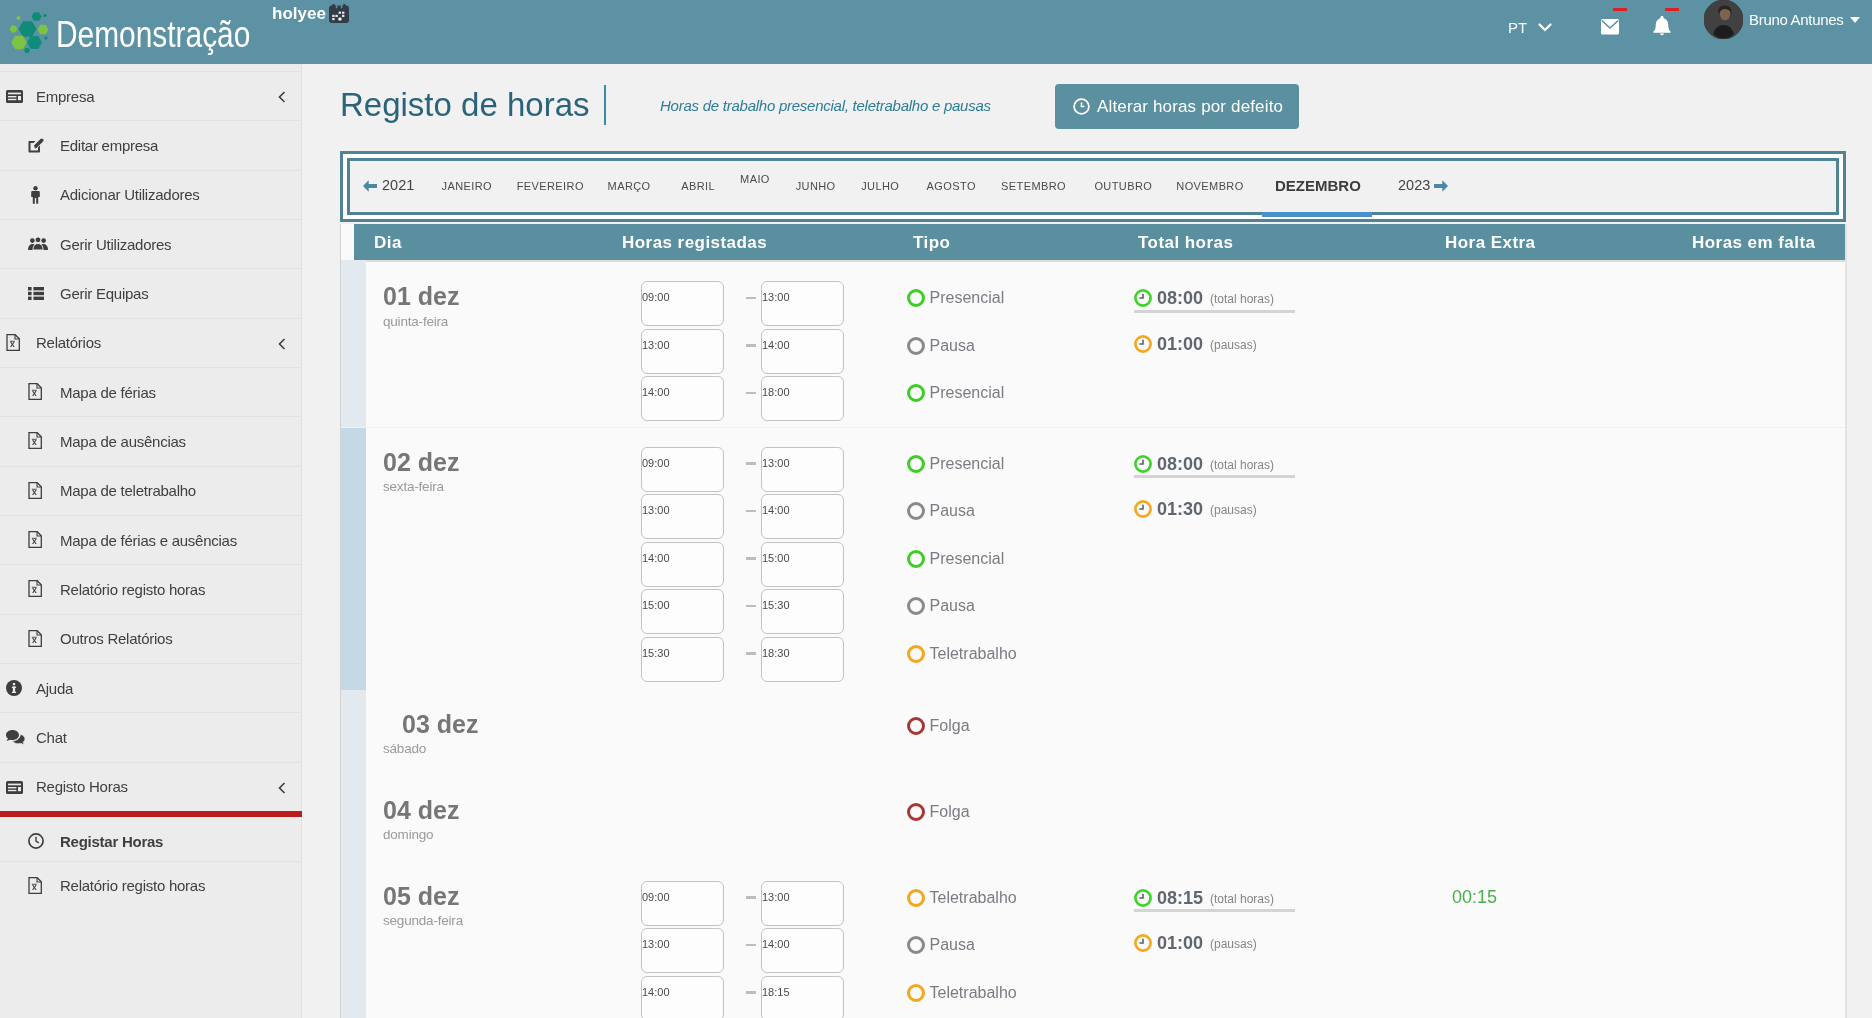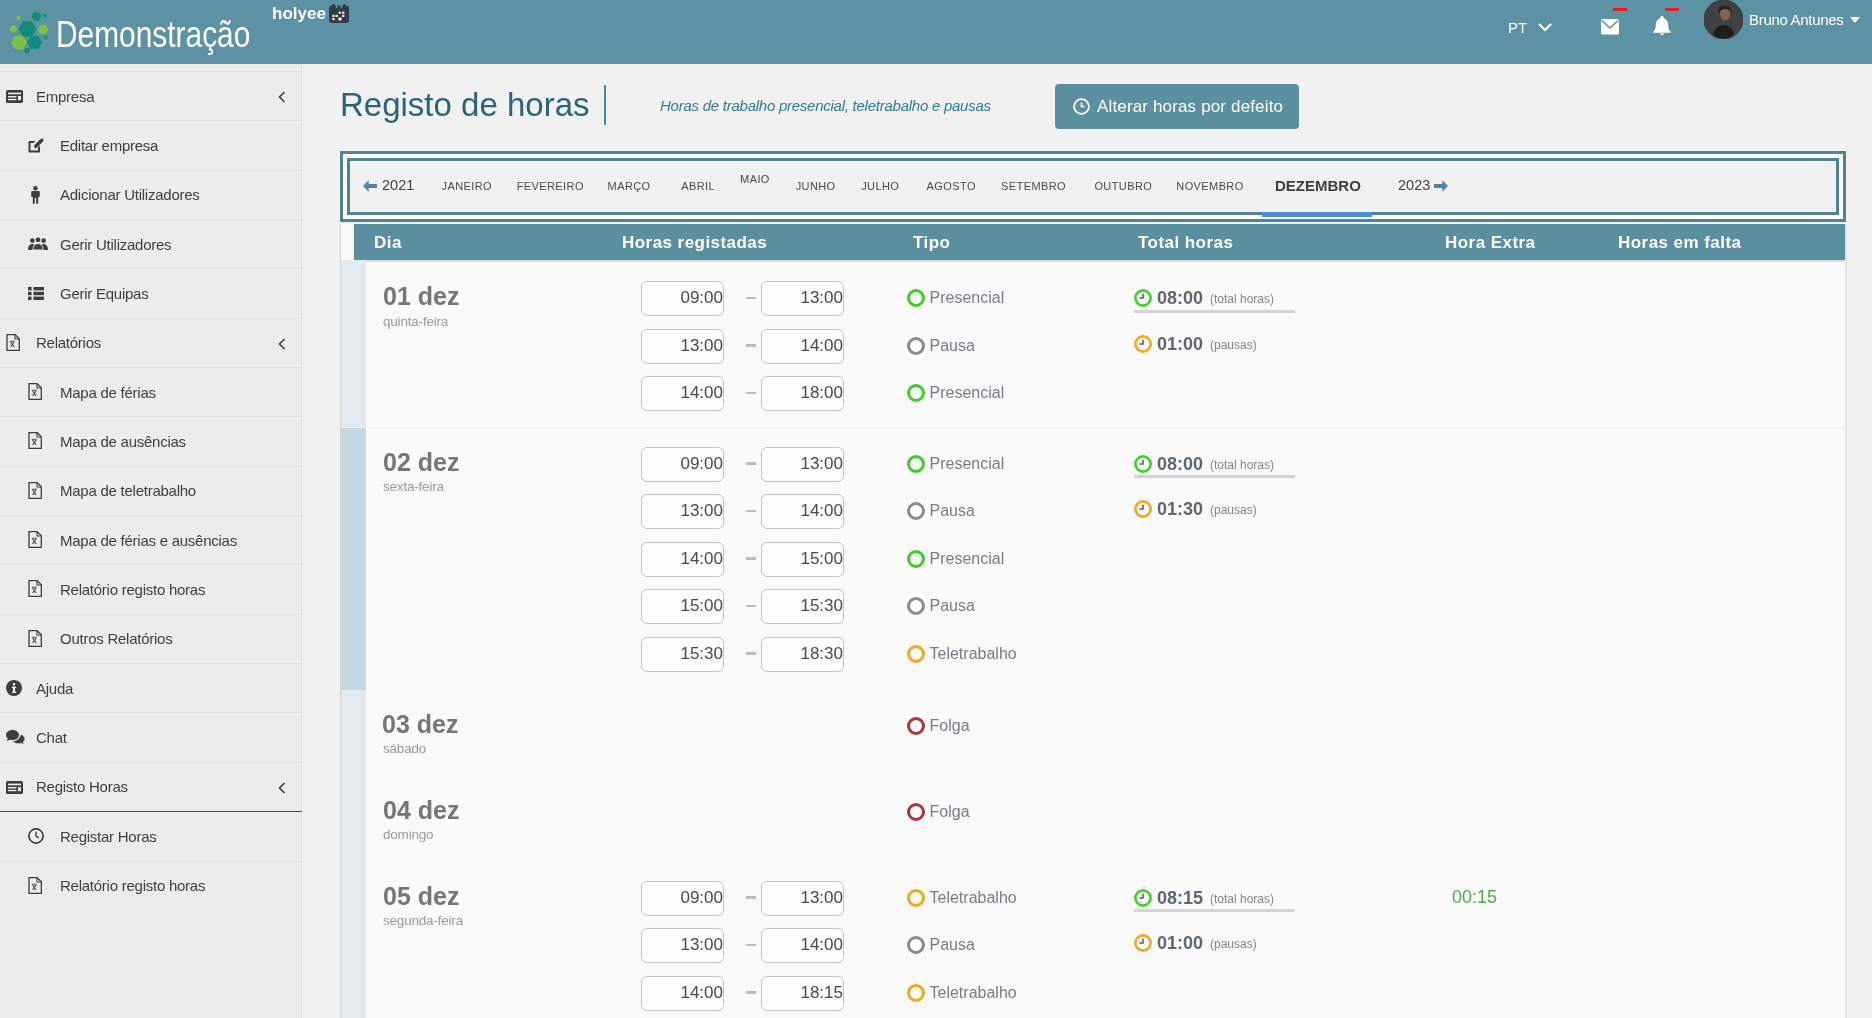--- a/index.html
+++ b/index.html
@@ -1,19 +1,19 @@
 <!DOCTYPE html>
 <html><head><meta charset="utf-8">
 <style>
 *{margin:0;padding:0;box-sizing:border-box}
 html,body{width:1872px;height:1018px;overflow:hidden;background:#f1f1f1;
  font-family:"Liberation Sans",sans-serif;}
 .abs{position:absolute}
-.inp{position:absolute;width:83px;height:35px;border:1.5px solid #c3c3c3;border-radius:6px;
- background:#fdfdfd;font-size:17px;color:#4a4a4a;text-align:right;line-height:31px}
+.inp{position:absolute;width:83px;height:45px;border:1.5px solid #c3c3c3;border-radius:6px;
+ background:#fdfdfd;font-size:11px;color:#4a4a4a;text-align:left;line-height:31px}
 .ring{position:absolute;width:18px;height:18px;border-radius:50%;border:3px solid #888;background:transparent}
 .tlabel{position:absolute;font-size:16px;color:#7b7b83;line-height:20px;white-space:nowrap}
 .dash{position:absolute;width:10px;height:2.5px;background:#bdbdbd}
 .mon{position:absolute;font-size:11px;letter-spacing:0.4px;color:#4b4b4b;line-height:14px;white-space:nowrap}
 .thh{position:absolute;font-size:17px;font-weight:bold;letter-spacing:0.45px;color:#fff;line-height:20px;white-space:nowrap}
 .daytitle{position:absolute;font-size:25px;font-weight:bold;color:#767676;line-height:28px;white-space:nowrap}
 .daysub{position:absolute;font-size:13.5px;letter-spacing:-0.2px;color:#9a9a9a;line-height:16px;white-space:nowrap}
 .tot{position:absolute;font-size:18px;font-weight:bold;color:#5f666e;line-height:20px;white-space:nowrap}
 .totsm{position:absolute;font-size:12px;color:#858585;line-height:14px;white-space:nowrap}
 .mitem{height:49.35px;border-top:1px solid #e2e2e2;position:relative}
@@ -218,21 +218,21 @@
         <rect x="2" y="2.6" width="13" height="1.7" fill="#ececec"></rect>
         <rect x="2" y="6" width="8.4" height="1.4" fill="#ececec"></rect>
         <rect x="2" y="8.8" width="8.4" height="1.4" fill="#ececec"></rect>
         <rect x="12" y="6" width="3" height="4.2" fill="#ececec"></rect>
       </svg>
 <div class="mtext" style="left:36px">Registo Horas</div>
 <svg class="abs" style="left:278px;top:19px" width="8" height="12" viewBox="0 0 8 12">
         <polyline points="6.5,1 1.5,6 6.5,11" fill="none" stroke="#3e3e3e" stroke-width="1.6"></polyline>
       </svg>
 </div>
-<div class="mitem" style="border-top:1px solid #b91c1c;">
+<div class="mitem" style="border-top:6px solid #b91c1c;font-weight:bold;">
 <svg class="abs" style="left:28px;top:16px" width="16" height="16" viewBox="0 0 16 16">
         <circle cx="8" cy="8" r="7.1" fill="none" stroke="#3e3e3e" stroke-width="1.7"></circle>
         <polyline points="8,3.8 8,8 10.8,9.8" fill="none" stroke="#3e3e3e" stroke-width="1.4"></polyline>
       </svg>
 <div class="mtext" style="left:60px">Registar Horas</div>
 </div>
 <div class="mitem" style="border-top:1px solid #e2e2e2;">
 <svg class="abs" style="left:28px;top:15px" width="14" height="17" viewBox="0 0 14 17">
         <path d="M1 0.7 L9.2 0.7 L13.3 4.8 L13.3 16.3 L1 16.3 Z" fill="none" stroke="#3e3e3e" stroke-width="1.3"></path>
         <path d="M9 0.7 L9 5 L13.3 5" fill="none" stroke="#3e3e3e" stroke-width="1.1"></path>
@@ -277,21 +277,21 @@
   </svg>
 <div class="abs" style="left:339.6px;top:223.5px;width:1.5px;height:794.5px;background:#d2d2d2"></div>
 <div class="abs" style="left:1845.4px;top:223.5px;width:1.2px;height:794.5px;background:#e3e3e3"></div>
 <div class="abs" style="left:341px;top:223.5px;width:12.7px;height:36.7px;background:#fafafa"></div>
 <div class="abs" style="left:353.7px;top:223.5px;width:1491.7px;height:36px;background:#5a8fa0"></div>
 <div class="thh" style="left:374px;top:232.5px">Dia</div>
 <div class="thh" style="left:622px;top:232.5px">Horas registadas</div>
 <div class="thh" style="left:913px;top:232.5px">Tipo</div>
 <div class="thh" style="left:1138px;top:232.5px">Total horas</div>
 <div class="thh" style="left:1445px;top:232.5px">Hora Extra</div>
-<div class="thh" style="left:1618px;top:232.5px">Horas em falta</div>
+<div class="thh" style="left:1692px;top:232.5px">Horas em falta</div>
 <div class="abs" style="left:366px;top:260.2px;width:1479.4px;height:2.1px;background:#dcdcdc"></div>
 <div class="abs" style="left:341px;top:262.3px;width:1504.4px;height:165.2px;background:#fafafa"></div>
 <div class="abs" style="left:341px;top:260.2px;width:24.5px;height:167.3px;background:#e2e9ef"></div>
 <div class="abs" style="left:366px;top:427.5px;width:1479.4px;height:1px;background:#dddddd"></div>
 <div class="daytitle" style="left:383px;top:282.3px">01 dez</div>
 <div class="daysub" style="left:383px;top:313.8px">quinta-feira</div>
 <div class="inp" style="left:641px;top:281.3px">09:00</div>
 <div class="dash" style="left:746px;top:296.8px"></div>
 <div class="inp" style="left:761px;top:281.3px">13:00</div>
 <div class="ring" style="left:907px;top:289.3px;border-color:#3ecc26"></div>
@@ -358,21 +358,21 @@
 <div class="abs" style="left:1134px;top:475.0px;width:161px;height:3px;background:#d4d4d4"></div>
 <svg class="abs" style="left:1134px;top:500.0px" width="18" height="18" viewBox="0 0 18 18">
     <circle cx="9" cy="9" r="7.6" fill="none" stroke="#f5a81e" stroke-width="2.7"></circle>
     <polyline points="9,4.7 9,9 5.4,9" fill="none" stroke="#5d6166" stroke-width="1.6"></polyline>
   </svg>
 <div class="tot" style="left:1157px;top:499.0px">01:30</div>
 <div class="totsm" style="left:1210px;top:503.0px">(pausas)</div>
 <div class="abs" style="left:341px;top:689.5px;width:1504.4px;height:86px;background:#fafafa"></div>
 <div class="abs" style="left:341px;top:689.5px;width:24.5px;height:86.0px;background:#e2e9ef"></div>
 <div class="abs" style="left:366px;top:775.5px;width:1479.4px;height:1px;background:#dddddd"></div>
-<div class="daytitle" style="left:382px;top:709.5px">03 dez</div>
+<div class="daytitle" style="left:402px;top:709.5px">03 dez</div>
 <div class="daysub" style="left:383px;top:741.0px">sábado</div>
 <div class="ring" style="left:907px;top:716.5px;border-color:#a83838"></div>
 <div class="tlabel" style="left:929.5px;top:715.5px">Folga</div>
 <div class="abs" style="left:341px;top:775.5px;width:1504.4px;height:86px;background:#fafafa"></div>
 <div class="abs" style="left:341px;top:775.5px;width:24.5px;height:86.0px;background:#e2e9ef"></div>
 <div class="abs" style="left:366px;top:861.5px;width:1479.4px;height:1px;background:#dddddd"></div>
 <div class="daytitle" style="left:383px;top:795.5px">04 dez</div>
 <div class="daysub" style="left:383px;top:827.0px">domingo</div>
 <div class="ring" style="left:907px;top:802.5px;border-color:#a83838"></div>
 <div class="tlabel" style="left:929.5px;top:801.5px">Folga</div>

